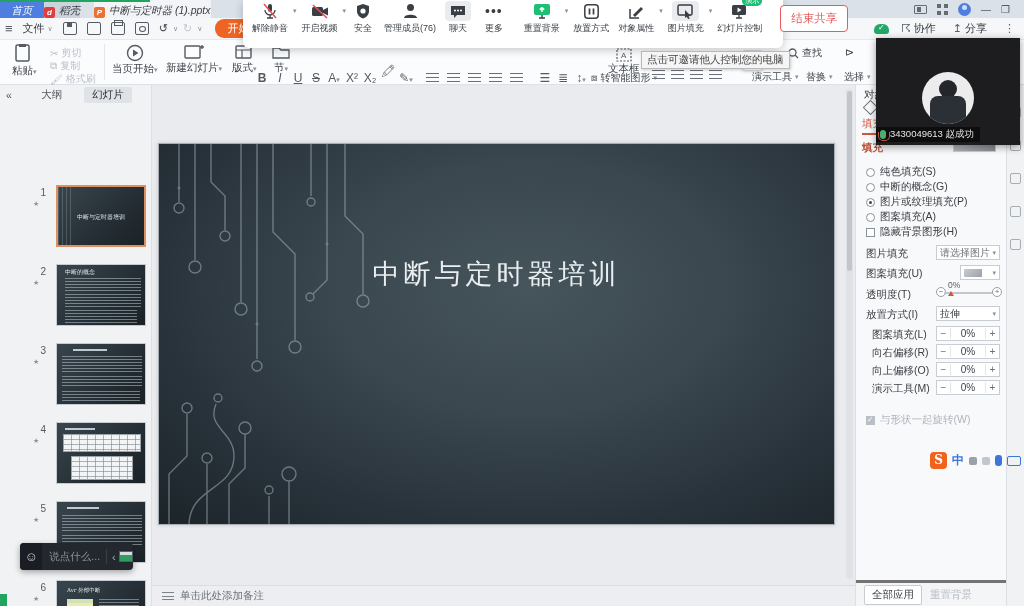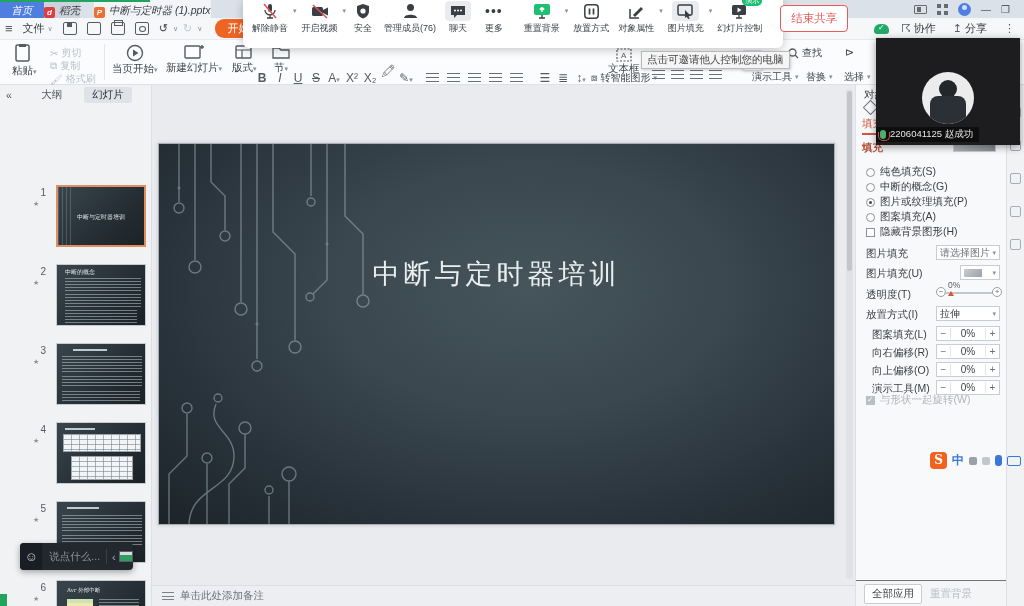--- a/index.html
+++ b/index.html
@@ -118,21 +118,21 @@
   .plabel.indent { left:16px; }
   .dd { position:absolute; left:80px; width:64px; height:15px; background:#fff; border:1px solid #c9cdd3; display:flex; align-items:center; justify-content:space-between; padding:0 3px; color:#6b7077; font-size:10px; }
   .spin { position:absolute; left:80px; width:64px; height:15px; background:#fff; border:1px solid #c9cdd3; display:flex; align-items:center; font-size:10px; color:#3a3f45; }
   .spin .m,.spin .p { width:13px; text-align:center; color:#6b7077; flex:none; }
   .spin .val { flex:1; text-align:center; border-left:1px solid #e3e6ea; border-right:1px solid #e3e6ea; }
   .slider { position:absolute; left:80px; width:66px; height:14px; }
   .slider .line { position:absolute; left:8px; right:8px; top:7px; height:1.5px; background:#c2c7cd; }
   .slider .endb { position:absolute; top:2px; width:10px; height:10px; border:1px solid #9aa0a8; border-radius:50%; background:#fff; font-size:8px; line-height:8px; text-align:center; color:#6b7077; }
   .slider .marker { position:absolute; left:12px; top:6px; width:0; height:0; border-left:3px solid transparent; border-right:3px solid transparent; border-bottom:5px solid #d4543e; }
   .slider .pct { position:absolute; left:12px; top:-5px; font-size:8.5px; color:#555a61; }
-  .props-foot { position:absolute; left:0; bottom:0; width:100%; height:26px; border-top:1px solid #737373; background:#f4f5f7; display:flex; align-items:center; gap:8px; padding-left:8px; }
+  .props-foot { position:absolute; left:0; bottom:0; width:100%; height:26px; border-top:3px solid #737373; background:#f4f5f7; display:flex; align-items:center; gap:8px; padding-left:8px; }
   .btn-apply { border:1px solid #c9cdd3; background:#fff; padding:2px 7px; color:#3a3f45; font-size:10.5px; border-radius:2px; }
   .btn-reset { color:#b8bdc4; font-size:10.5px; }
   .graylbl { color:#b0b5bc; }
 
   
   .rstrip { left:1006px; top:85px; width:18px; height:521px; background:#f1f2f4; border-left:1px solid #dcdfe3; }
   .rstrip i { display:block; width:11px; height:11px; margin:22px auto 0; border:1px solid #a7adb4; border-radius:2px; }
 
   
   .video { left:876px; top:38px; width:144px; height:107px; background:#1d1d1f; z-index:60; box-shadow:0 2px 8px rgba(0,0,0,.4); }
@@ -646,21 +646,21 @@
       <span class="chk"></span>
       <span>隐藏背景图形(H)</span>
     </div>
 
   <div class="plabel" style="top:162px">图片填充</div>
   <div class="dd" style="top:160px">
       <span>请选择图片</span>
       <span class="ddv">▾</span>
     </div>
 
-  <div class="plabel" style="top:182px">图片填充(U)</div>
+  <div class="plabel" style="top:182px">图案填充(U)</div>
   <div class="dd" style="top:180px;left:104px;width:40px">
       <span style="width:18px;height:8px;background:linear-gradient(135deg,#c9cdd1,#9aa0a6)"></span>
       <span class="ddv">▾</span>
     </div>
 
   <div class="plabel" style="top:203px">透明度(T)</div>
   <div class="slider" style="top:200px">
     <span class="pct">0%</span>
     <span class="endb" style="left:0">−</span>
     <span class="line"></span>
@@ -692,21 +692,21 @@
       <span class="val">0%</span>
       <span class="p">+</span>
     </div>
   <div class="plabel indent" style="top:297px">演示工具(M)</div>
   <div class="spin" style="top:295px">
       <span class="m">−</span>
       <span class="val">0%</span>
       <span class="p">+</span>
     </div>
 
-  <div class="opt graylbl" style="top:308px">
+  <div class="opt graylbl" style="top:328px">
       <span class="chk on"></span>
       <span>与形状一起旋转(W)</span>
     </div>
 
   <div class="props-foot">
     <span class="btn-apply">全部应用</span>
     <span class="btn-reset">重置背景</span>
   </div>
 </div>
 
@@ -718,21 +718,21 @@
   <i></i>
 </div>
 
 <div class="abs video">
   <div class="vavatar">
       <span class="head"></span>
       <span class="body"></span>
     </div>
   <div class="vname">
     <span class="micmini"></span>
-    <span>2206041125 赵成功</span>
+    <span>3430049613 赵成功</span>
   </div>
 </div>
 
 <div class="abs chatbar">
   <span class="chat-emoji">☺</span>
   <span class="chat-ph">说点什么...</span>
   <span class="chat-sep"></span>
   <span class="chat-back">‹</span>
   <span class="chat-thumb"></span>
 </div>

